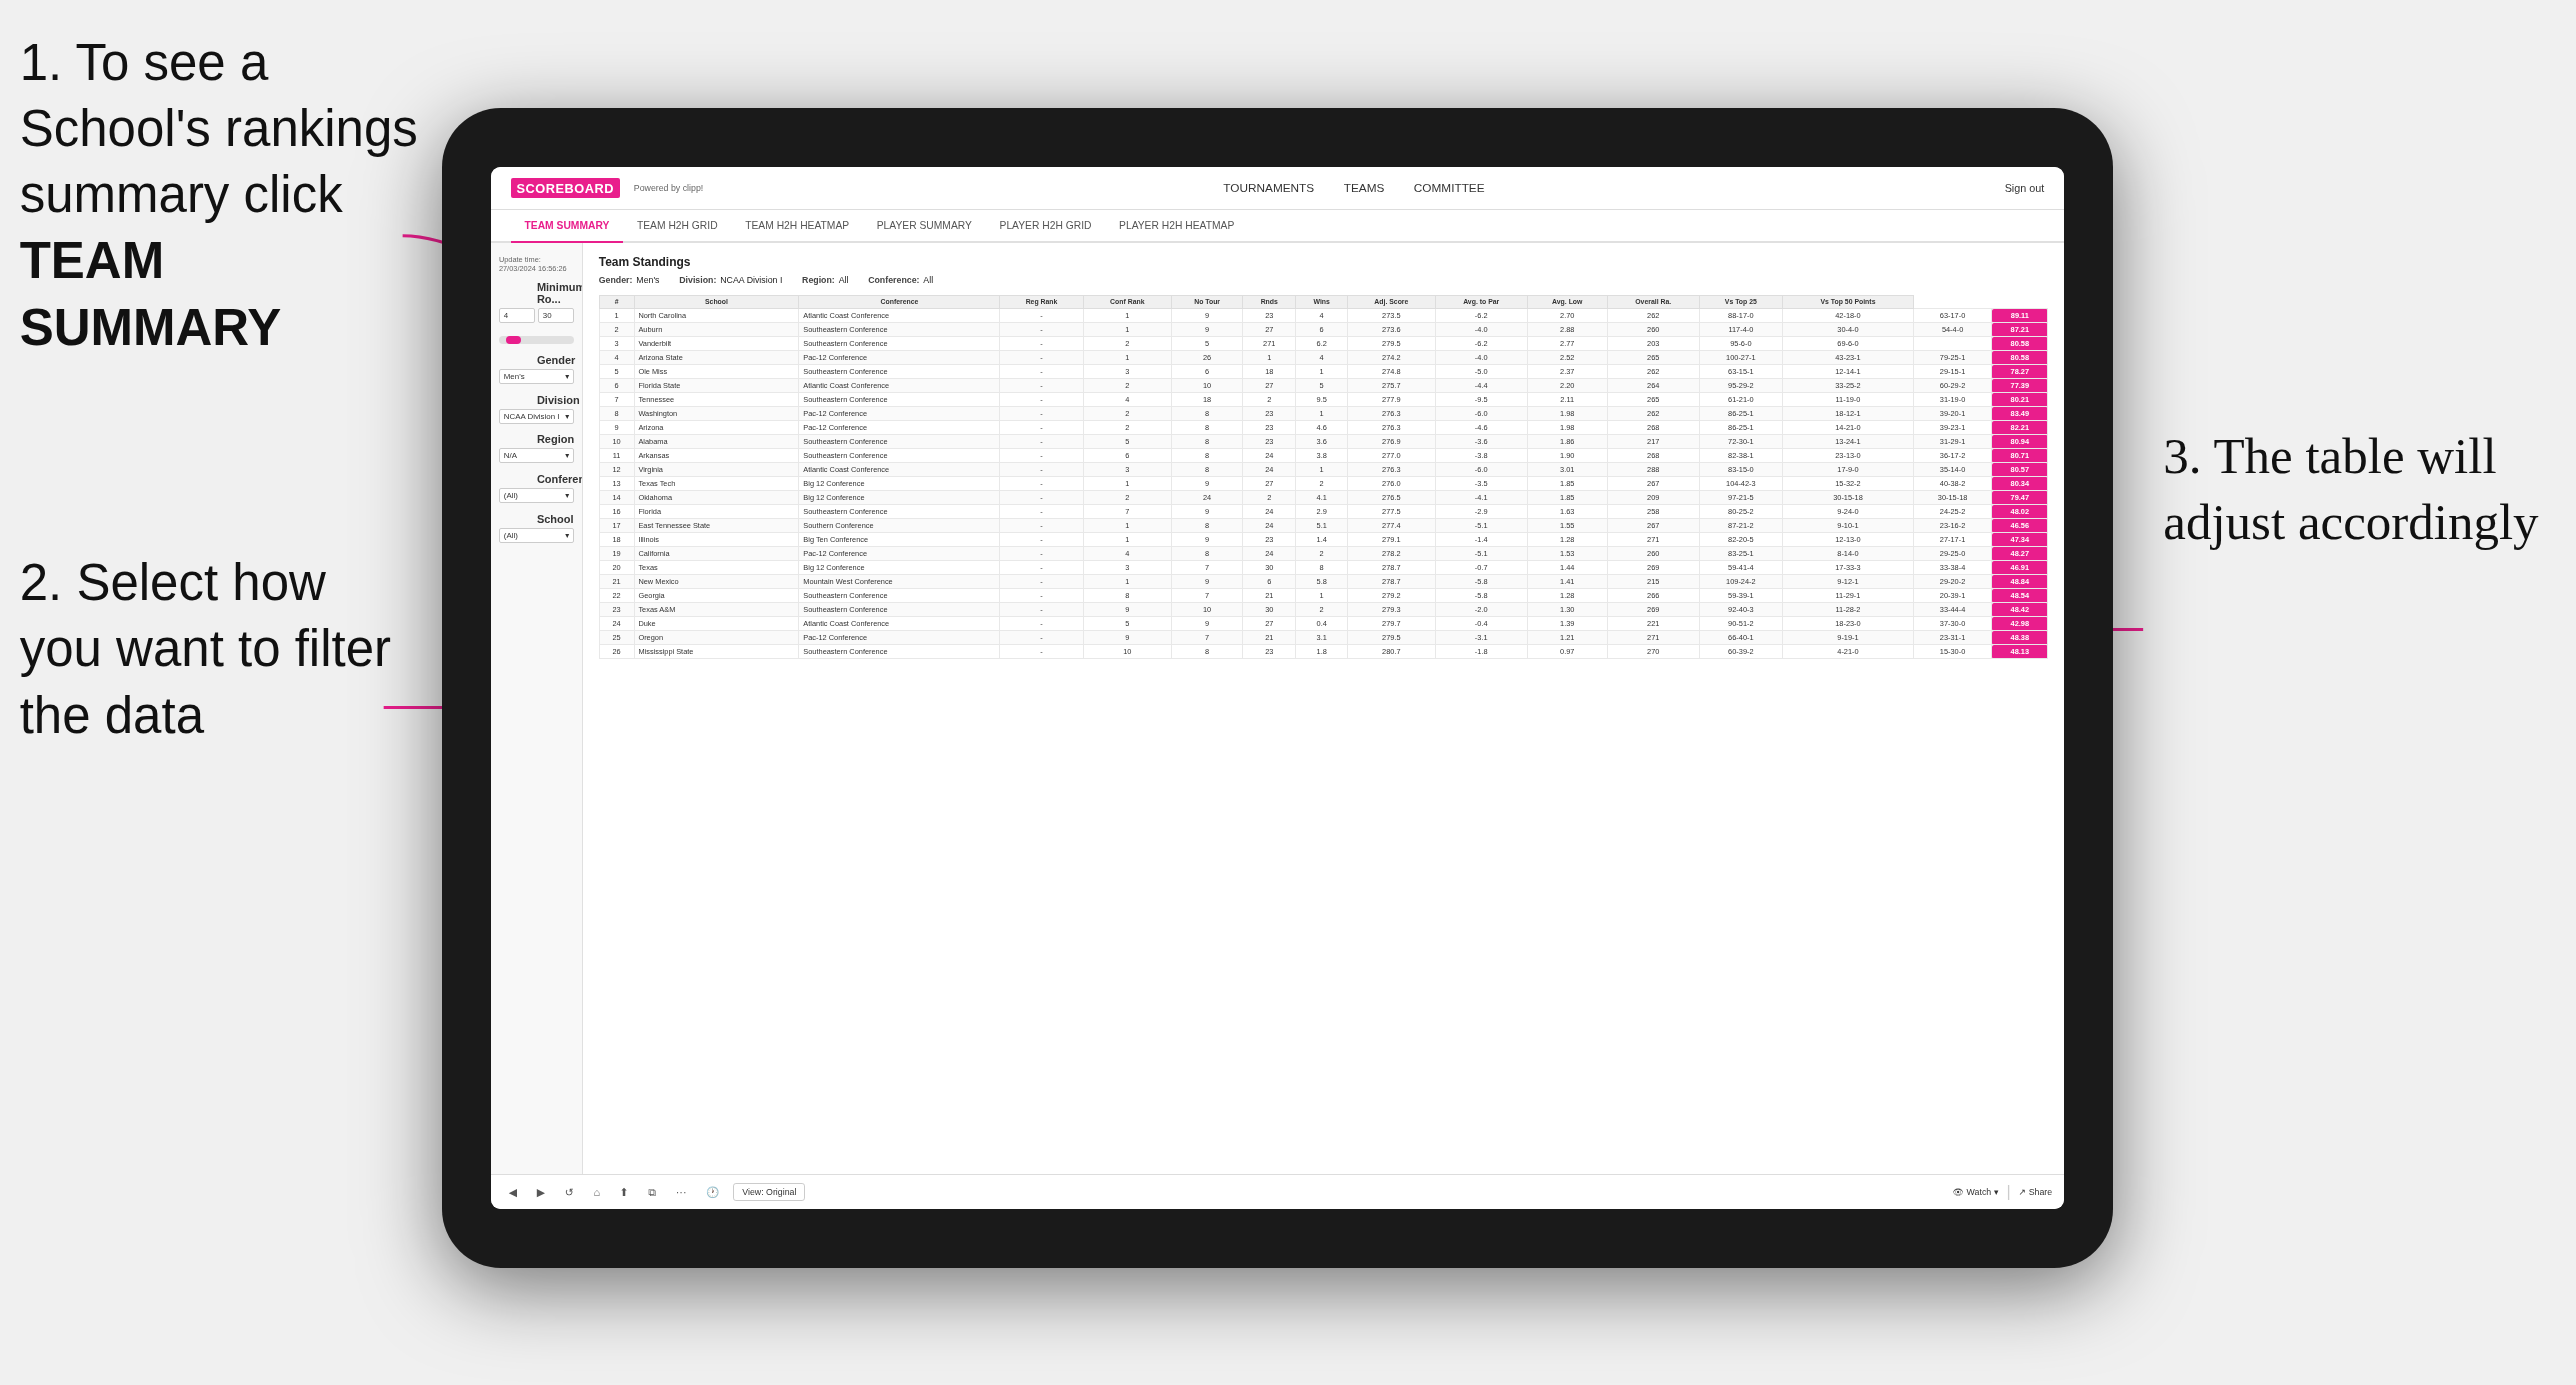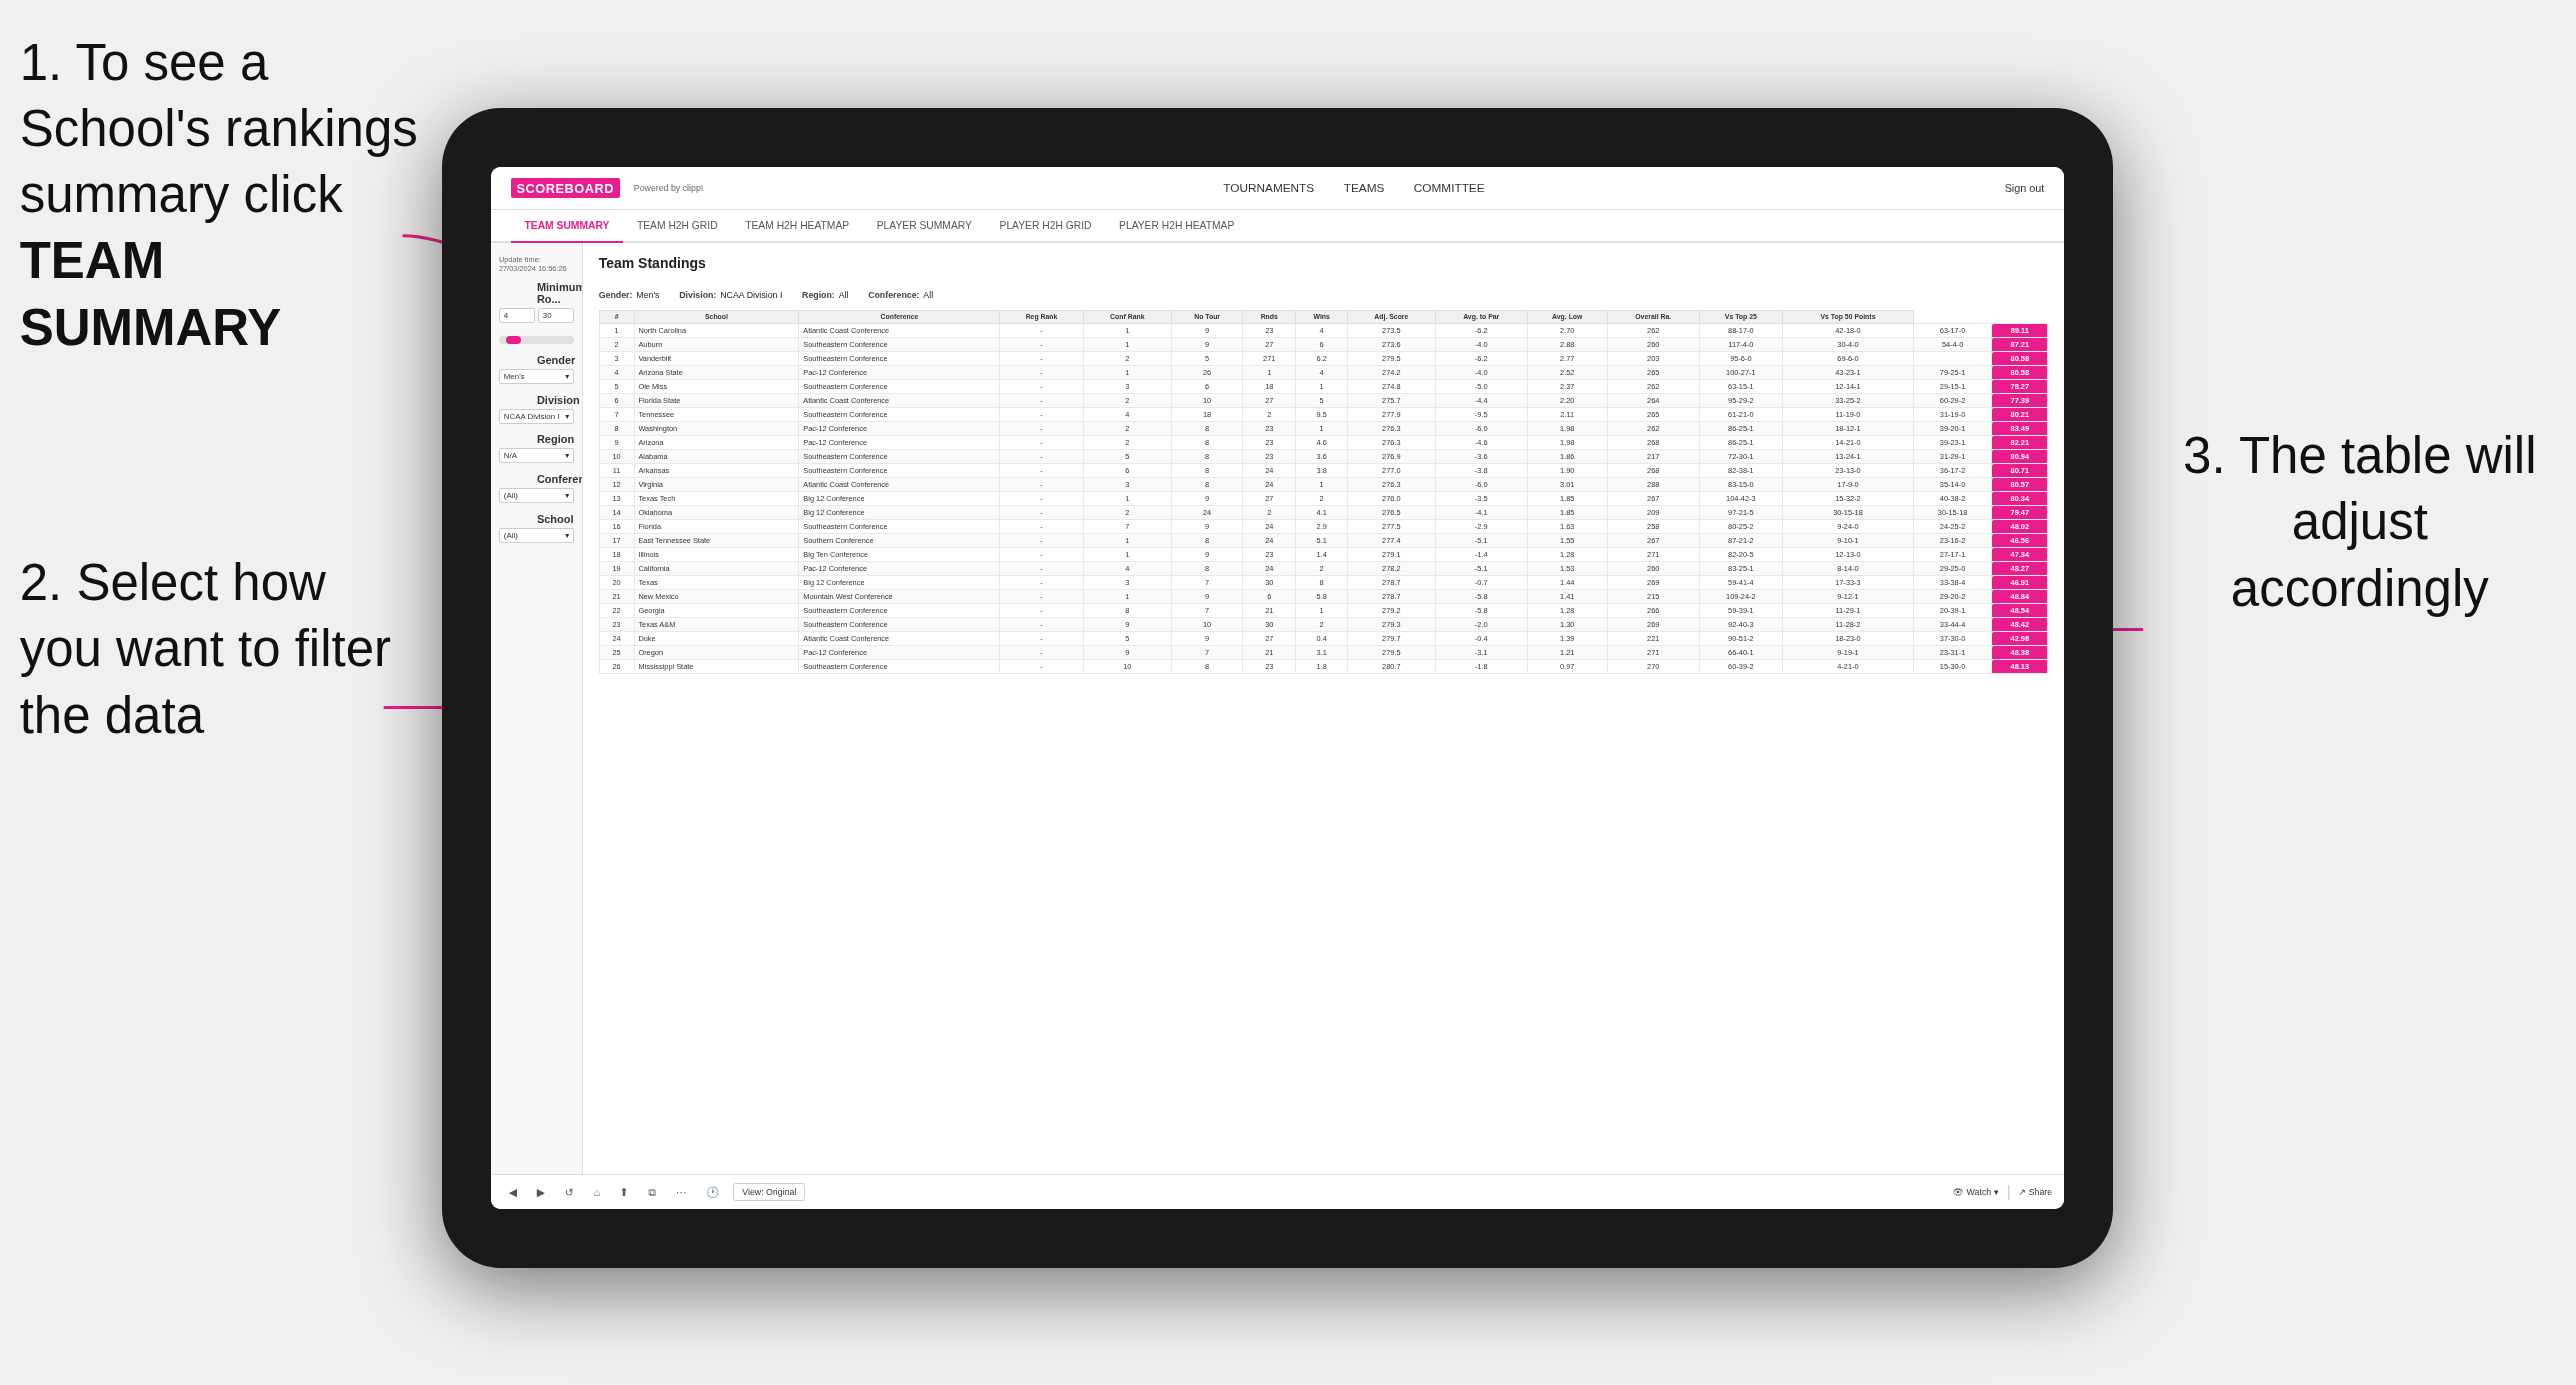--- a/index.html
+++ b/index.html
@@ -35,21 +35,22 @@
       width: 373px;
     }
     .instruction-3 {
       position: absolute;
       top: 423px;
       right: 19.7px;
       font-size: 51px;
       line-height: 1.3;
       color: #111;
       width: 393px;
-      text-align: center;
+      text-align: left;
+      font-family: Liberation Serif, serif;
     }
 
     
     .tablet {
       position: absolute;
       top: 108px;
       left: 442px;
       width: 1671px;
       height: 1160px;
       background: #1a1a1a;
@@ -190,24 +191,24 @@
     }
 
     
     .content-area {
       flex: 1;
       overflow: auto;
       padding: 11.8px 15.7px;
       background: #fff;
     }
     .content-title {
-      font-size: 14px;
+      font-size: 12px;
       font-weight: 700;
       color: #222;
-      margin-bottom: 19px;
+      margin-bottom: 6px;
     }
     .filters-row {
       display: flex;
       gap: 19.7px;
       font-size: 8.8px;
       color: #444;
       margin-bottom: 9.8px;
       align-items: center;
     }
     .filter-item {

